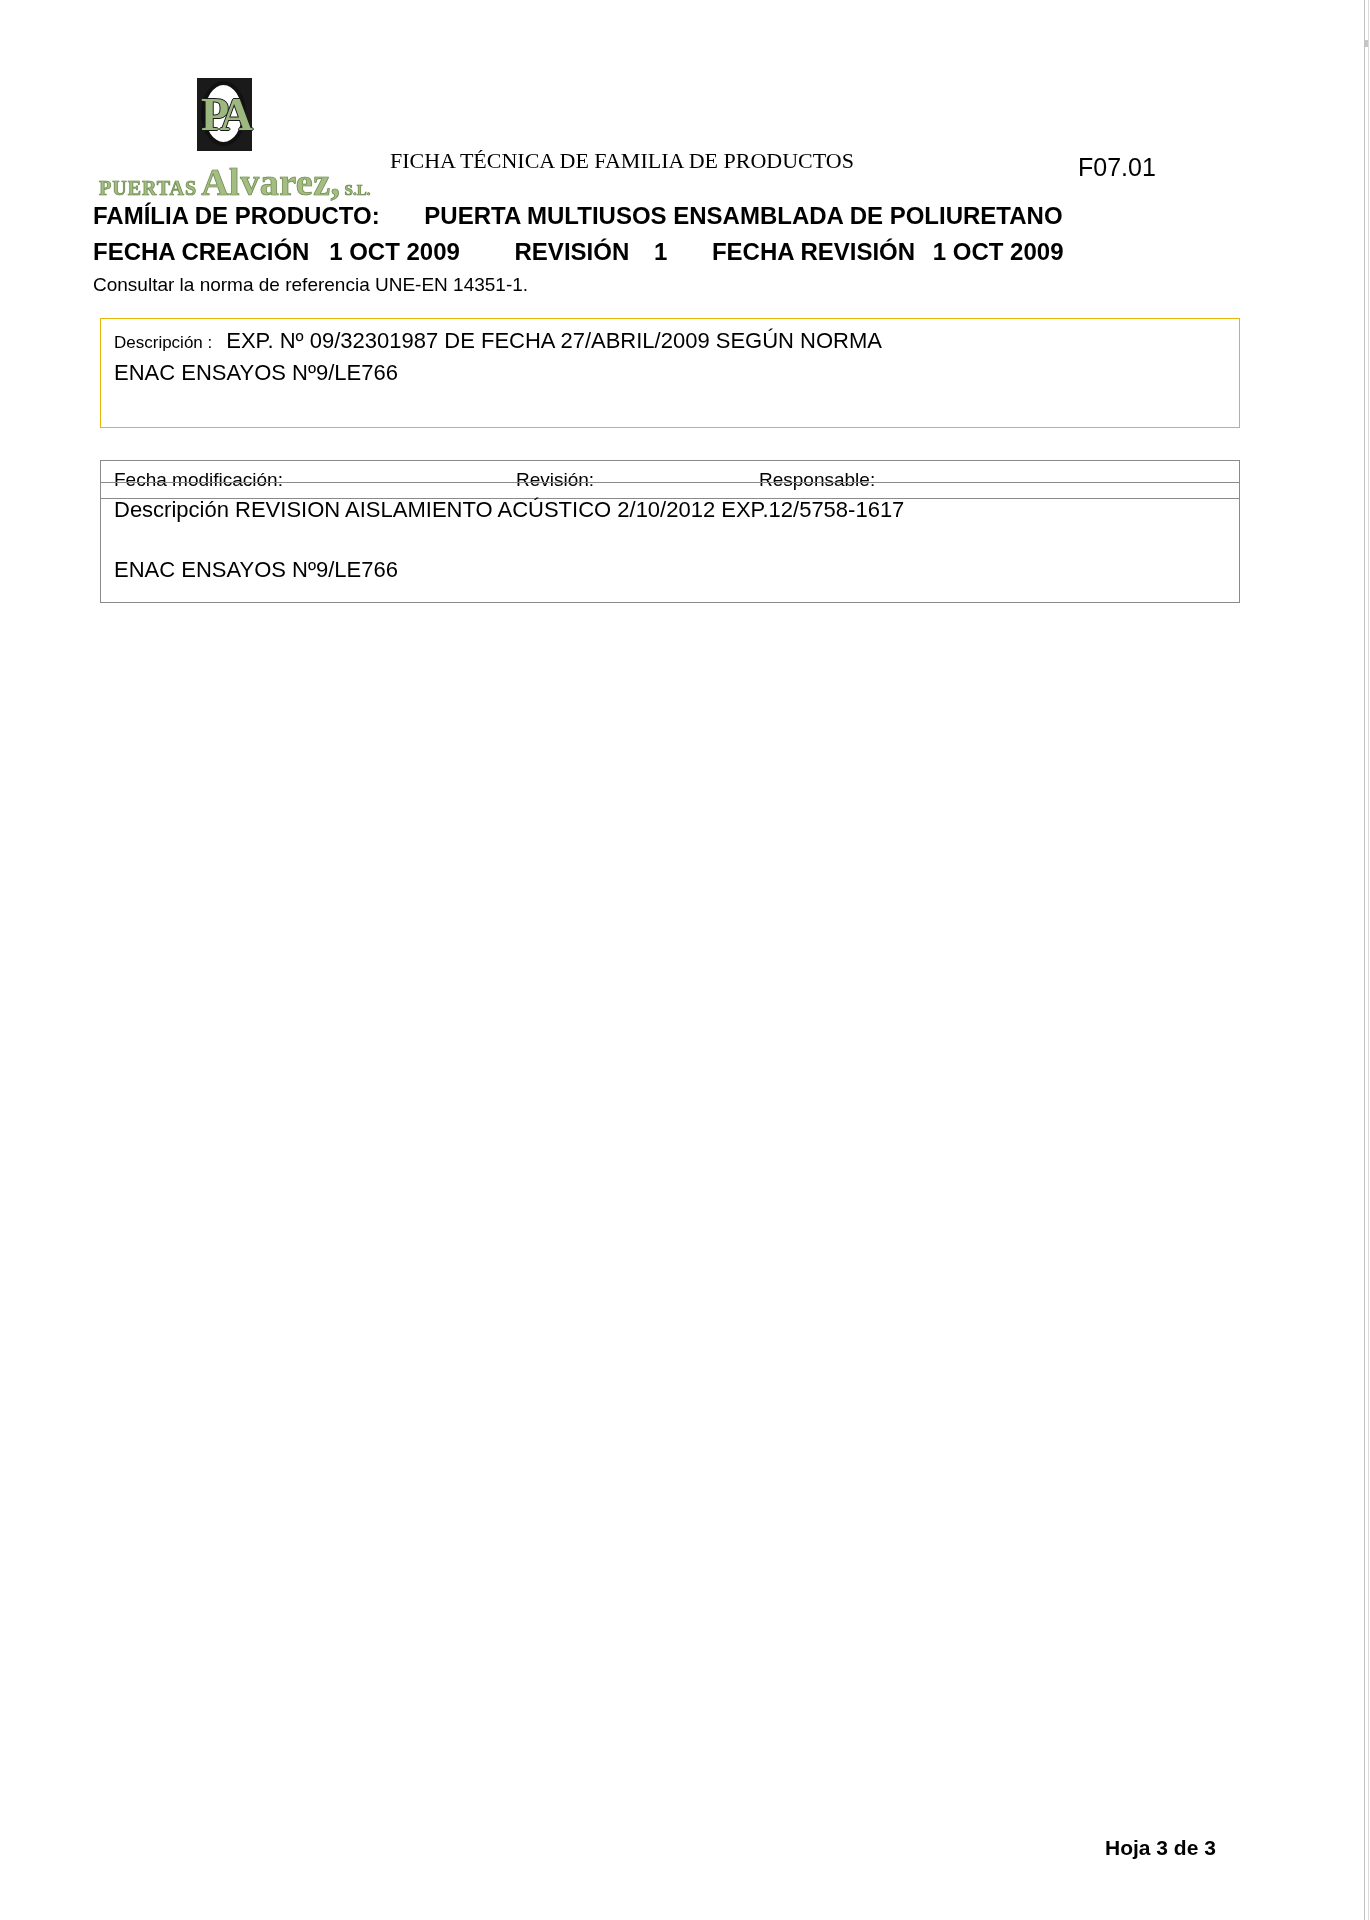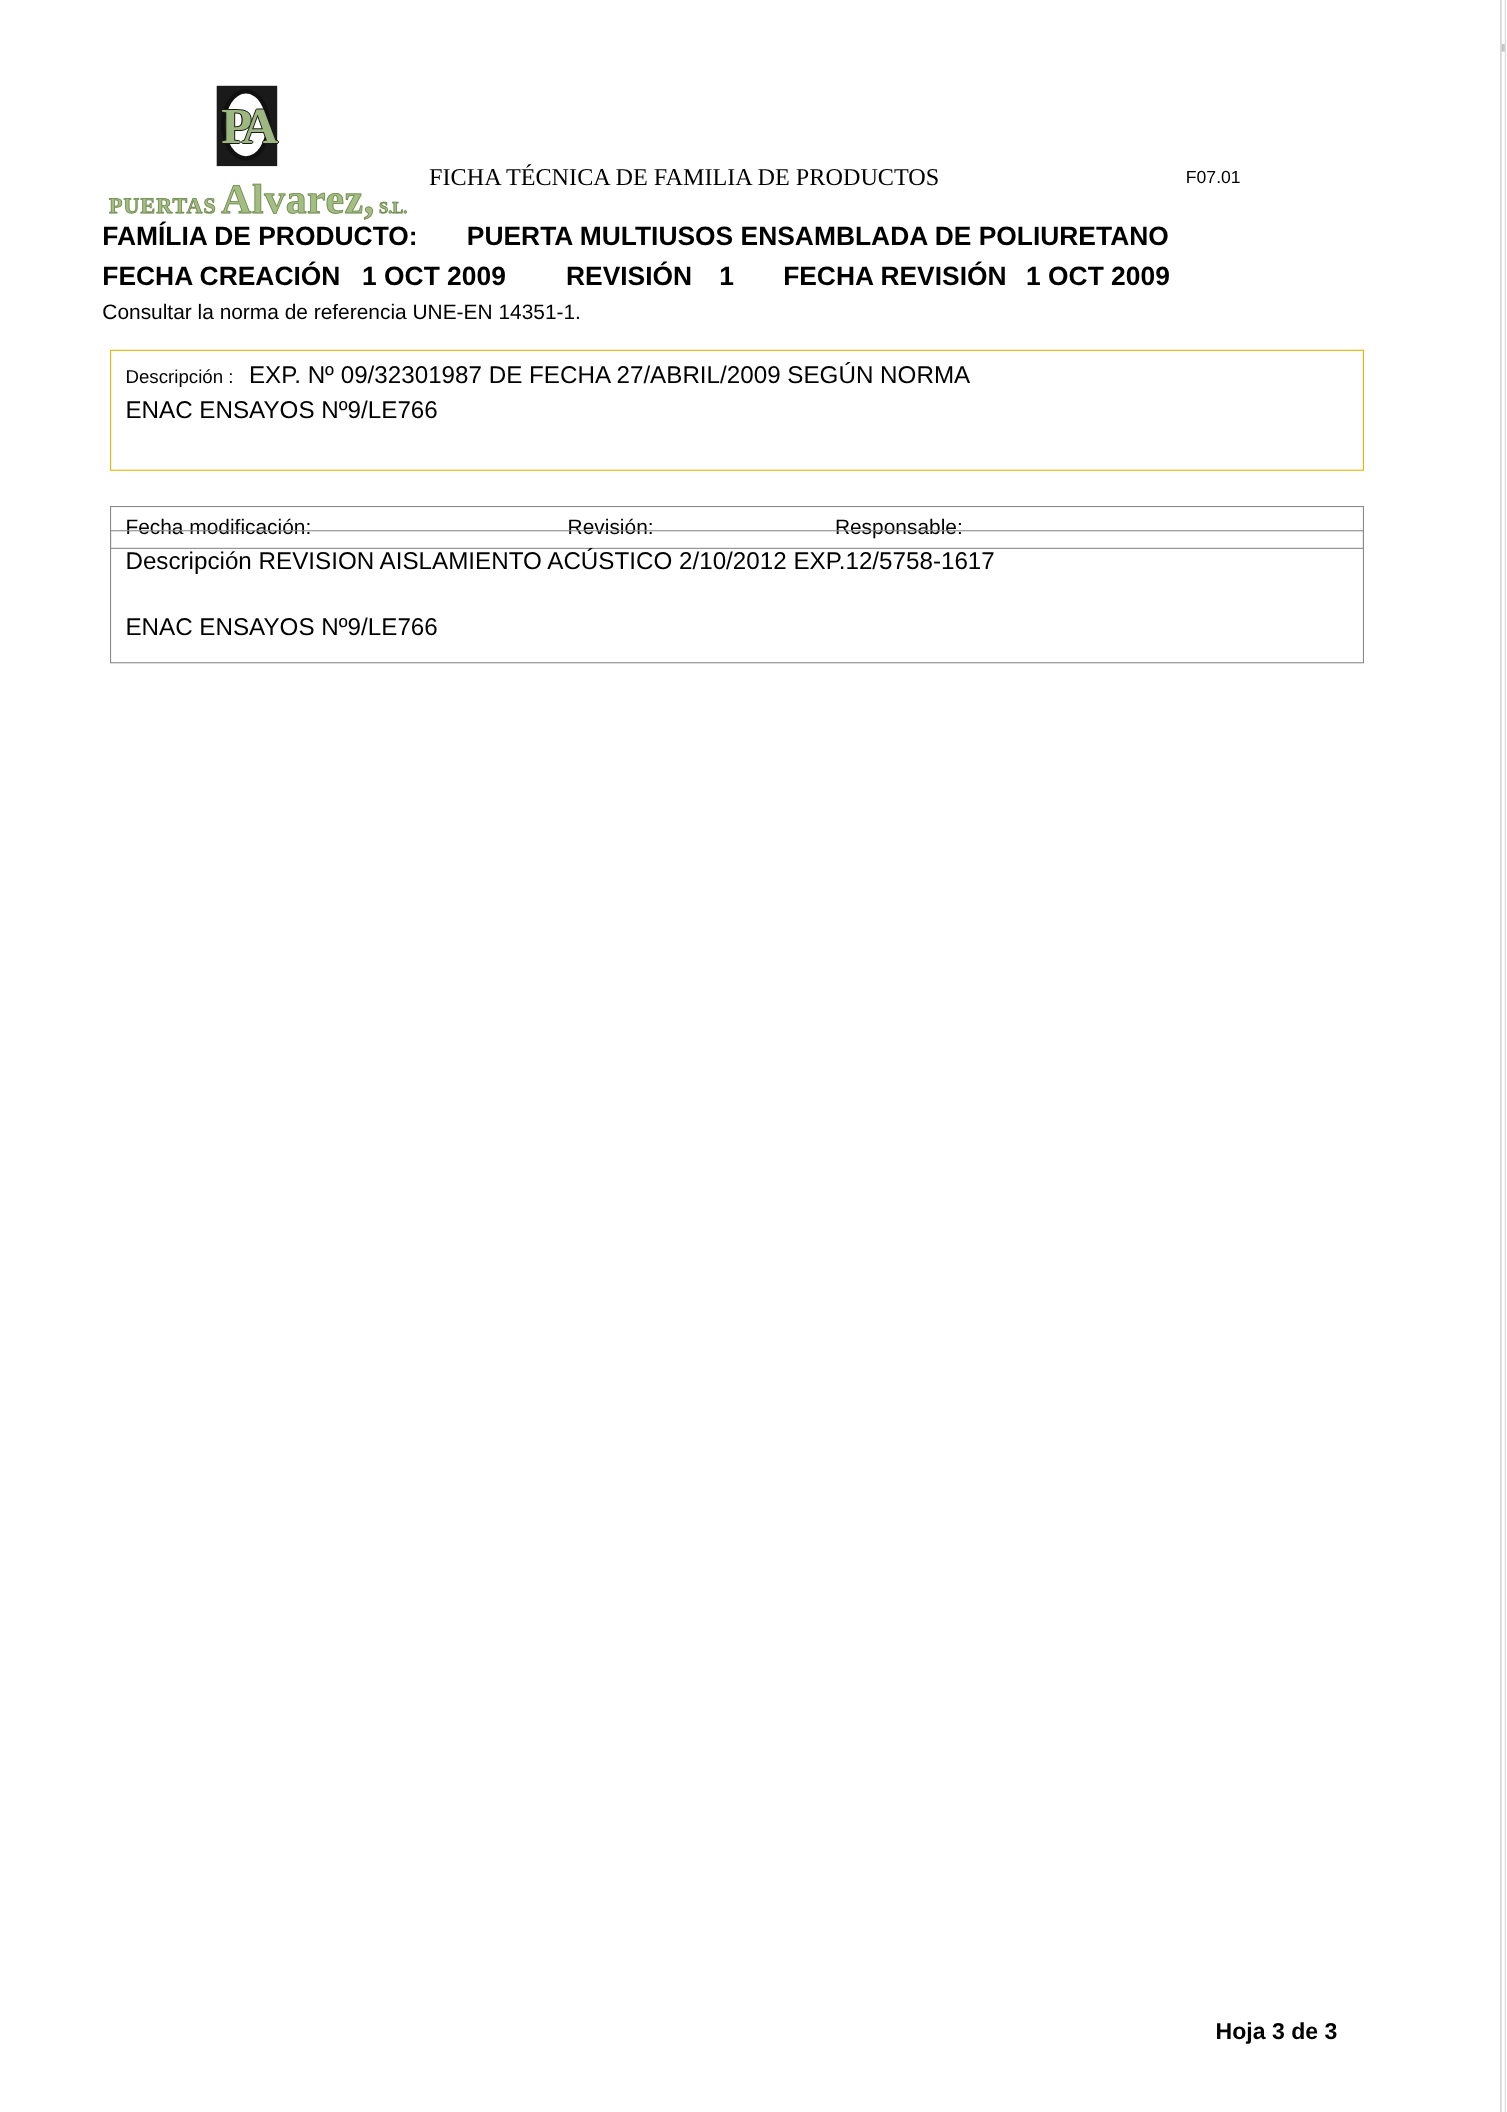--- a/index.html
+++ b/index.html
@@ -63,21 +63,21 @@
   .doc-title {
     position: absolute;
     left: 390px; top: 148px;
     font-family: "Liberation Serif", serif;
     font-size: 22px;
     white-space: nowrap;
   }
   .doc-code {
     position: absolute;
     left: 1078px; top: 153px;
-    font-size: 16px;
+    font-size: 25px;
   }
   .family-row {
     position: absolute;
     left: 93px; top: 202px;
     font-size: 24px;
     font-weight: bold;
     white-space: nowrap;
   }
   .family-row .family-value { margin-left: 38px; }
   .dates-row {

